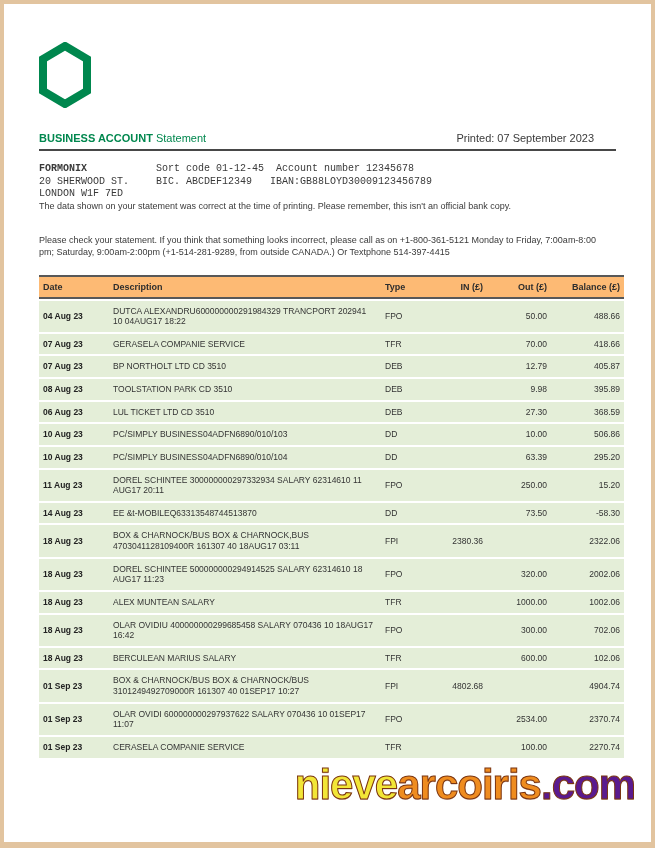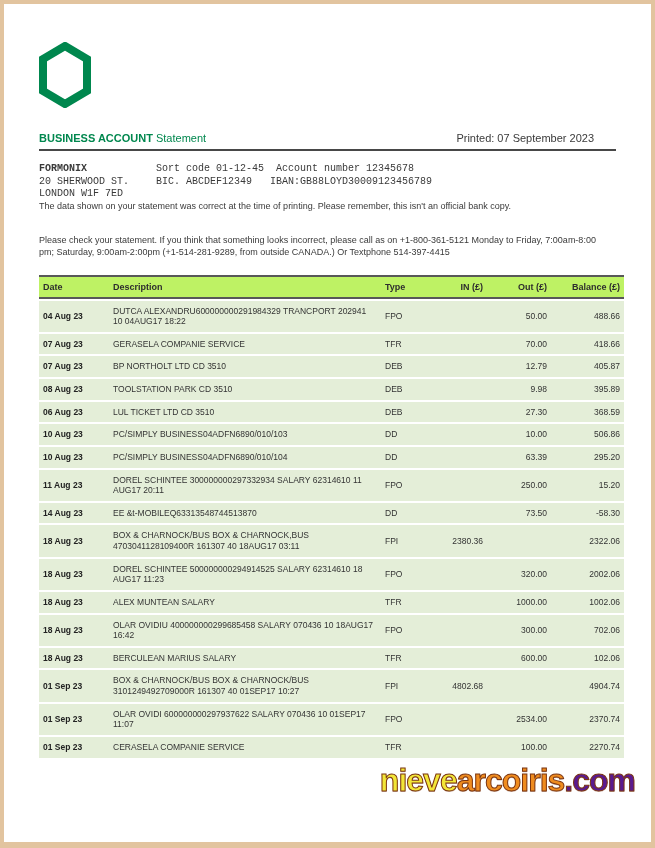--- a/index.html
+++ b/index.html
@@ -59,21 +59,21 @@
     table-layout: fixed;
   }
   col.c-date { width: 70px; }
   col.c-desc { width: 272px; }
   col.c-type { width: 56px; }
   col.c-in   { width: 50px; }
   col.c-out  { width: 64px; }
   col.c-bal  { width: 73px; }
 
   thead th {
-    background: #bef264;
+    background: #fdba74;
     border-top: 2px solid #585858;
     border-bottom: 2px solid #585858;
     font-size: 9px;
     font-weight: 600;
     text-align: left;
     padding: 5px 4px;
     color: #2e2e2e;
   }
   thead th.num { text-align: right; }
 
@@ -85,21 +85,21 @@
     color: #333333;
   }
   tbody td.c-date { font-weight: bold; color: #222222; }
   td.num { text-align: right; }
 
   
   .watermark {
     position: absolute;
     right: 16px;
     top: 760px;
-    font-size: 32px;
+    font-size: 42px;
     font-weight: bold;
     letter-spacing: -1px;
     line-height: 1;
     white-space: nowrap;
     -webkit-text-stroke: 1px #7a3410;
     text-shadow: 0 1px 0 rgba(122,52,16,0.35);
     margin-left: 28px;
   }
 </style>
 </head>

